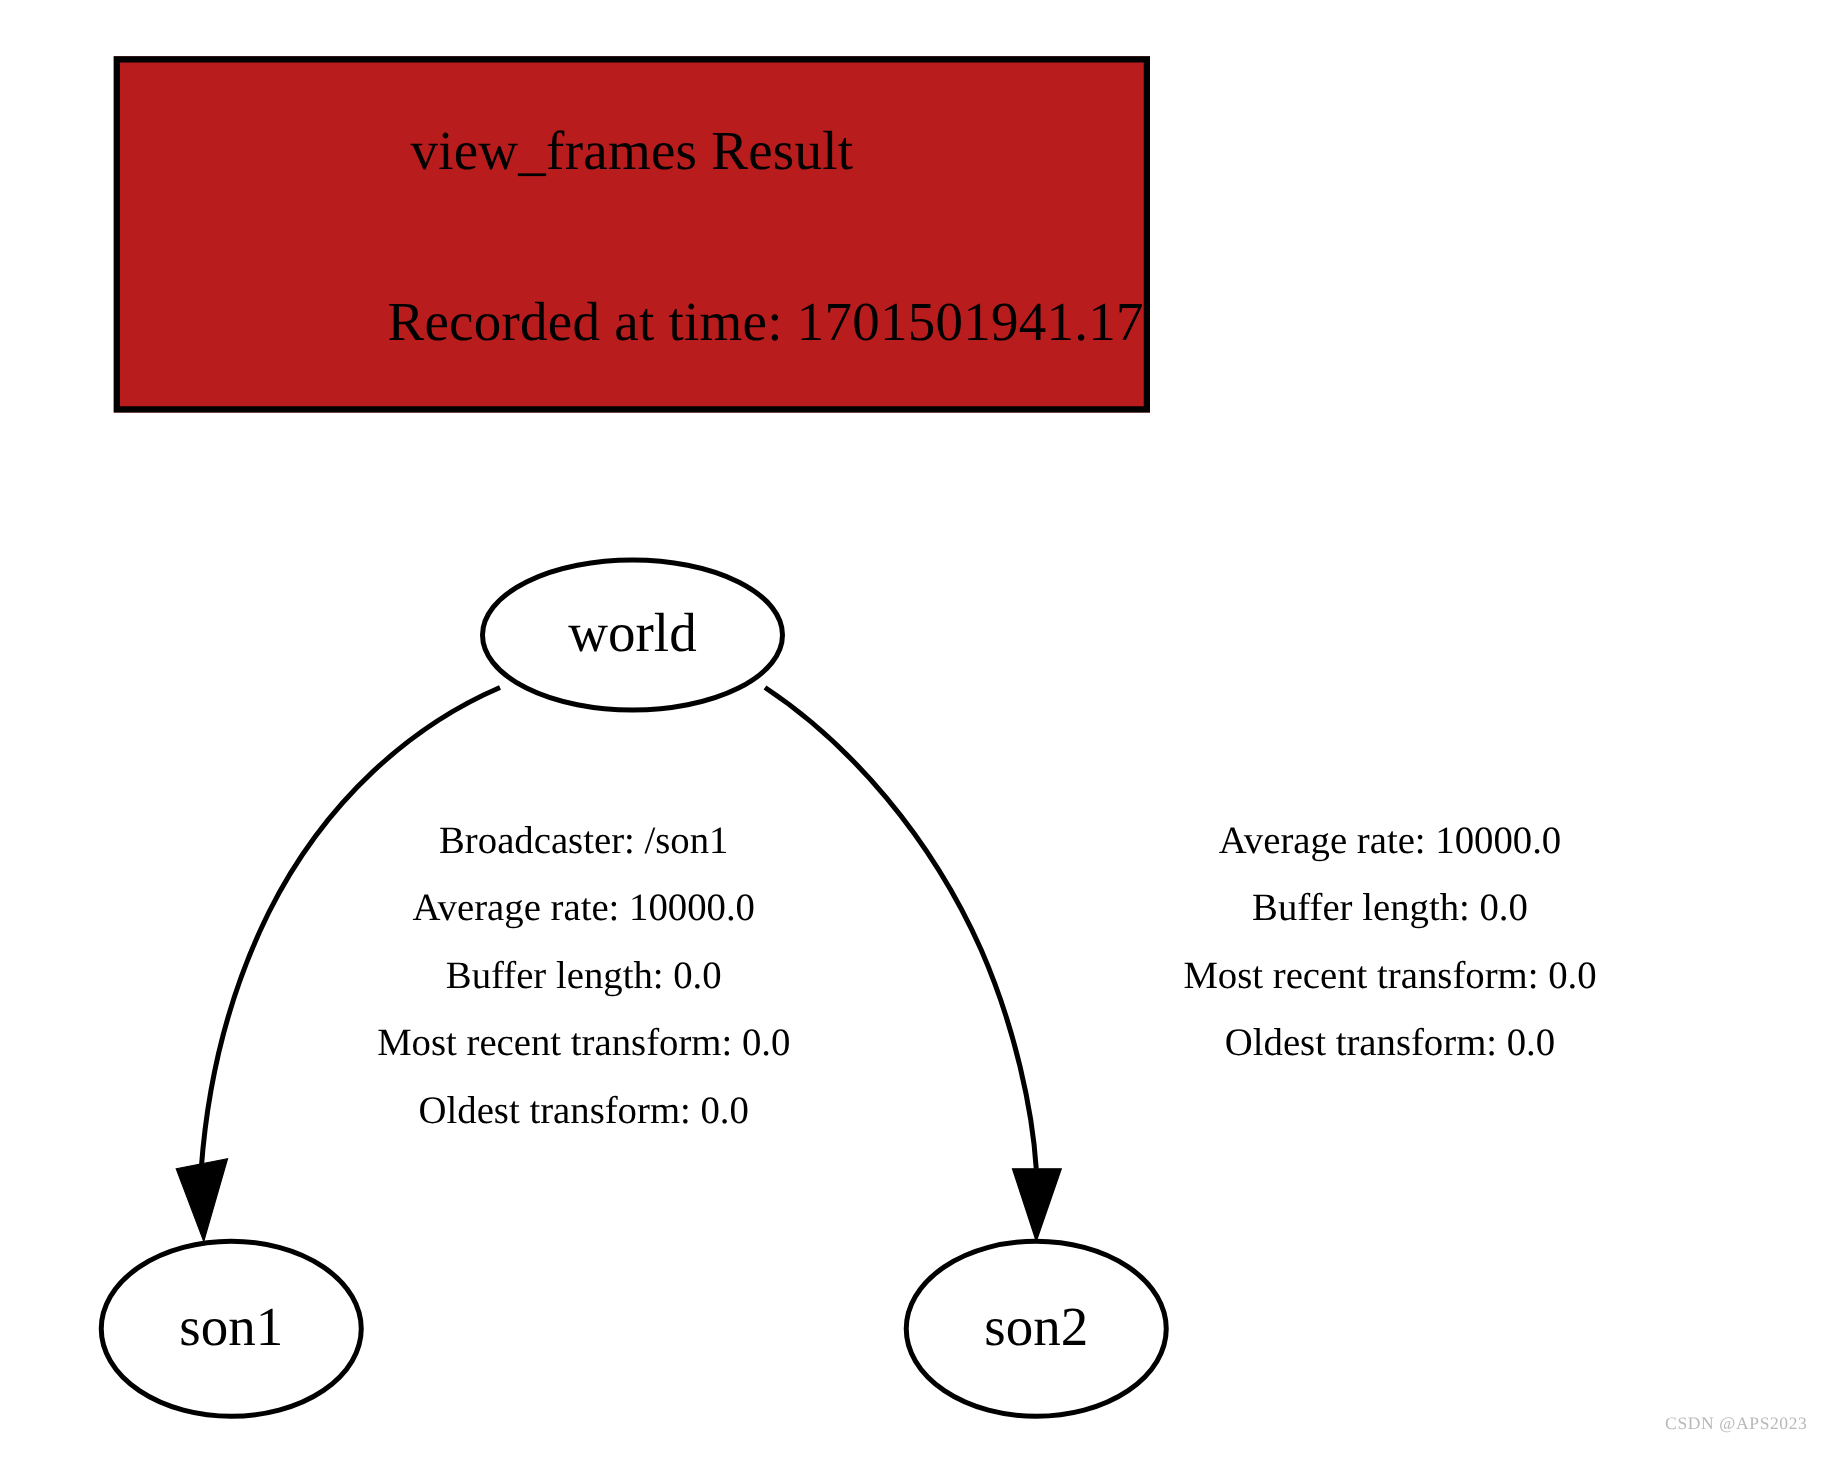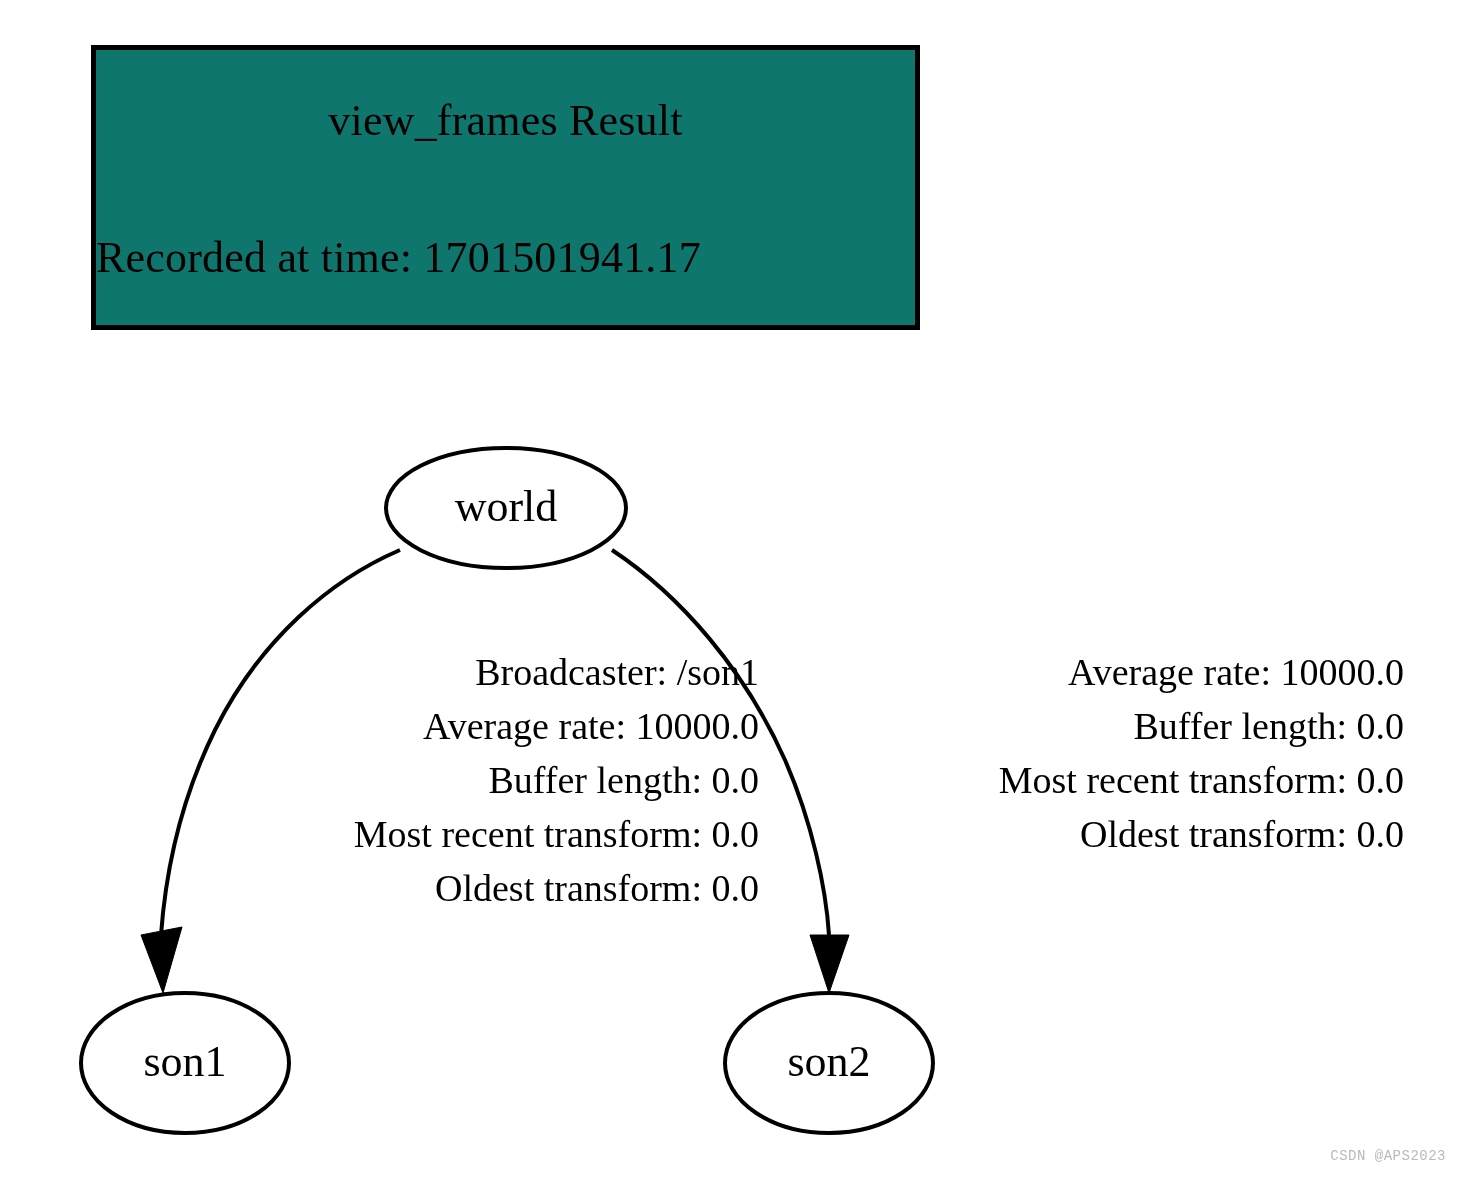--- a/index.html
+++ b/index.html
@@ -26,38 +26,38 @@
 
   
   .result-box {
     position: absolute;
     left: 91px;
     top: 45px;
     width: 829px;
     height: 285px;
     border: 5px solid #000000;
     box-sizing: border-box;
-    background: #0f766e;
+    background: #b91c1c;
   }
   .result-title {
     position: absolute;
     left: 0;
     top: 49px;
     width: 100%;
     text-align: center;
     font-size: 44px;
     line-height: 1;
     letter-spacing: 0.2px;
   }
   .result-subtitle {
     position: absolute;
     left: 0;
     top: 186px;
     width: 100%;
-    text-align: left;
+    text-align: right;
     font-size: 44px;
     line-height: 1;
     letter-spacing: 0.2px;
   }
 
   
   #graph {
     position: absolute;
     left: 0;
     top: 0;
@@ -84,22 +84,22 @@
   }
   .arrow-head {
     fill: #000000;
     stroke: #000000;
     stroke-width: 1;
   }
 
   
   .edge-label {
     position: absolute;
-    text-align: right;
-    font-size: 38px;
+    text-align: center;
+    font-size: 31px;
     line-height: 54px;
     white-space: nowrap;
   }
   .edge-label.left {
     left: 175px;
     top: 645px;
     width: 584px;
   }
   .edge-label.right {
     left: 820px;
@@ -107,22 +107,22 @@
     width: 584px;
   }
   .edge-label .line {
     display: block;
   }
 
   
   .watermark {
     position: absolute;
     right: 13px;
-    bottom: 13px;
-    font-family: Liberation Mono, monospace;
+    bottom: 29px;
+    font-family: Liberation Serif, serif;
     font-size: 14px;
     color: #b9b9b9;
     letter-spacing: 0.5px;
     white-space: nowrap;
   }
 </style>
 </head>
 <body>
 
 <div id="canvas">

